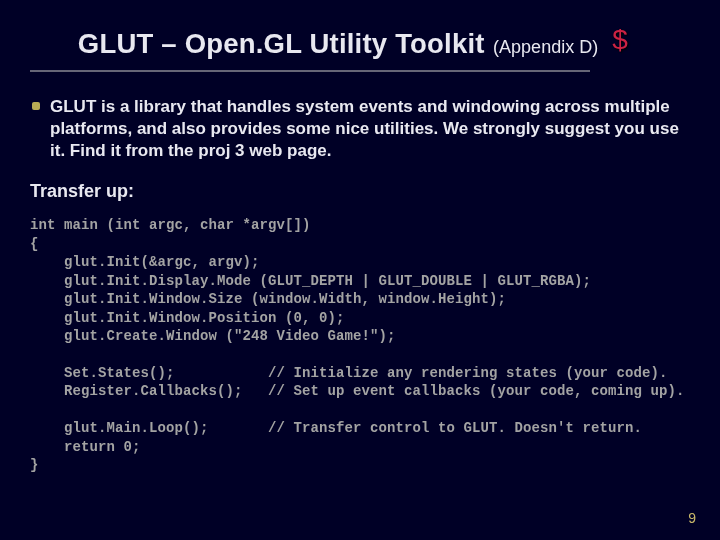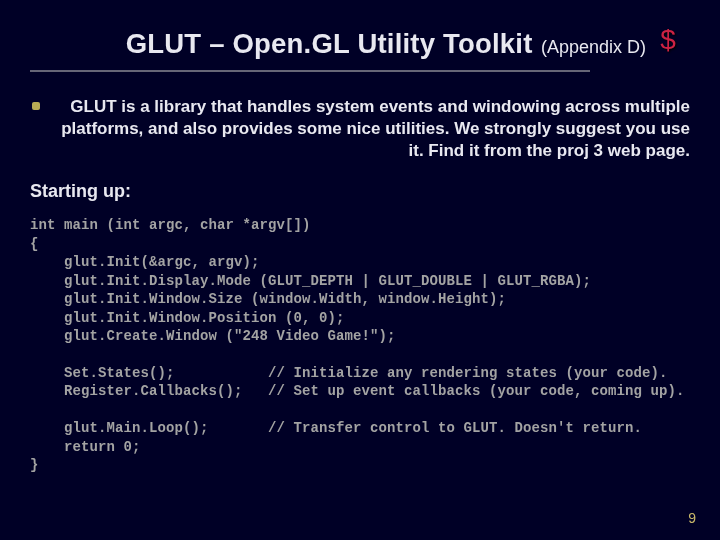--- a/index.html
+++ b/index.html
@@ -16,21 +16,21 @@
     box-sizing: border-box;
     width: 720px;
     height: 540px;
     padding: 22px 30px 20px 30px;
     position: relative;
     background: #000026;
   }
   .title-row {
     display: flex;
     align-items: center;
-    justify-content: flex-end;
+    justify-content: center;
     margin-bottom: 4px;
   }
   .title-text {
     font-size: 27.5px;
     font-weight: bold;
     color: #e8e8f0;
     letter-spacing: 0.2px;
   }
   .title-sub {
     font-size: 18px;
@@ -55,21 +55,20 @@
     height: 2px;
     background: #666677;
     margin: 0 0 24px 0;
     width: 560px;
   }
   .bullet-row {
     display: flex;
     align-items: flex-start;
     gap: 10px;
     margin-bottom: 20px;
-    text-align: right;
   }
   .bullet-dot {
     width: 8px;
     height: 8px;
     background: #b8aa55;
     border-radius: 2px;
     margin-top: 6px;
     flex: 0 0 auto;
     margin-left: 2px;
   }
@@ -115,21 +114,21 @@
     <div class="logo">$</div>
   </div>
 
   <div class="hr"></div>
 
   <div class="bullet-row">
     <div class="bullet-dot"></div>
     <div class="bullet-text">GLUT is a library that handles system events and windowing across multiple platforms, and also provides some nice utilities. We strongly suggest you use it.  Find it from the proj 3 web page.</div>
   </div>
 
-  <div class="starting">Starting up:</div>
+  <div class="starting">Transfer up:</div>
 
   <div class="code">int main (int argc, char *argv[])
 {
     glut.Init(&amp;argc, argv);
     glut.Init.Display.Mode (GLUT_DEPTH | GLUT_DOUBLE | GLUT_RGBA);
     glut.Init.Window.Size (window.Width, window.Height);
     glut.Init.Window.Position (0, 0);
     glut.Create.Window ("248 Video Game!");
 
     Set.States();           // Initialize any rendering states (your code).

